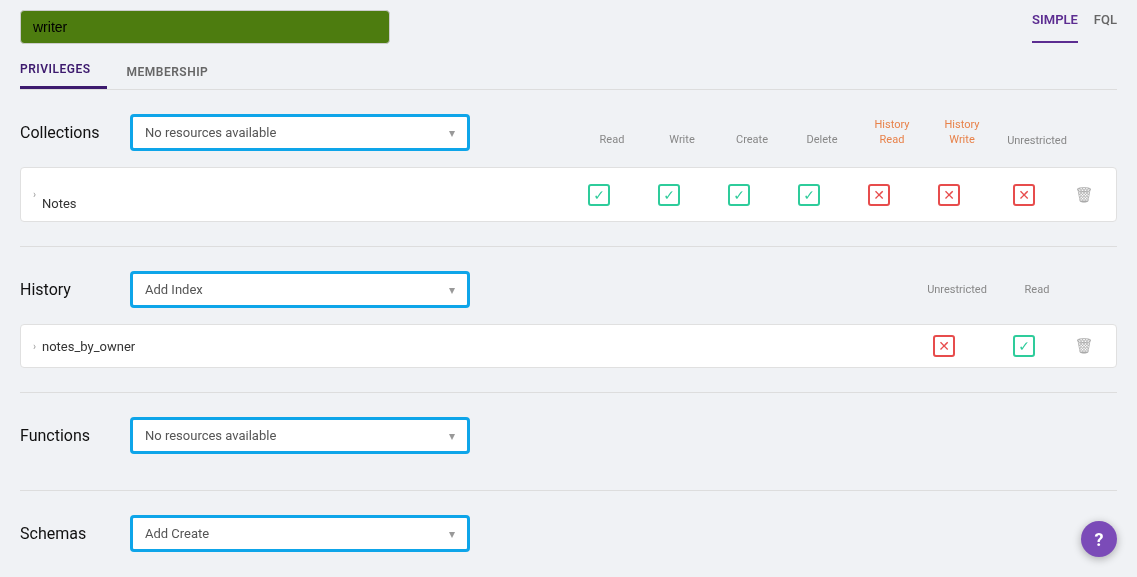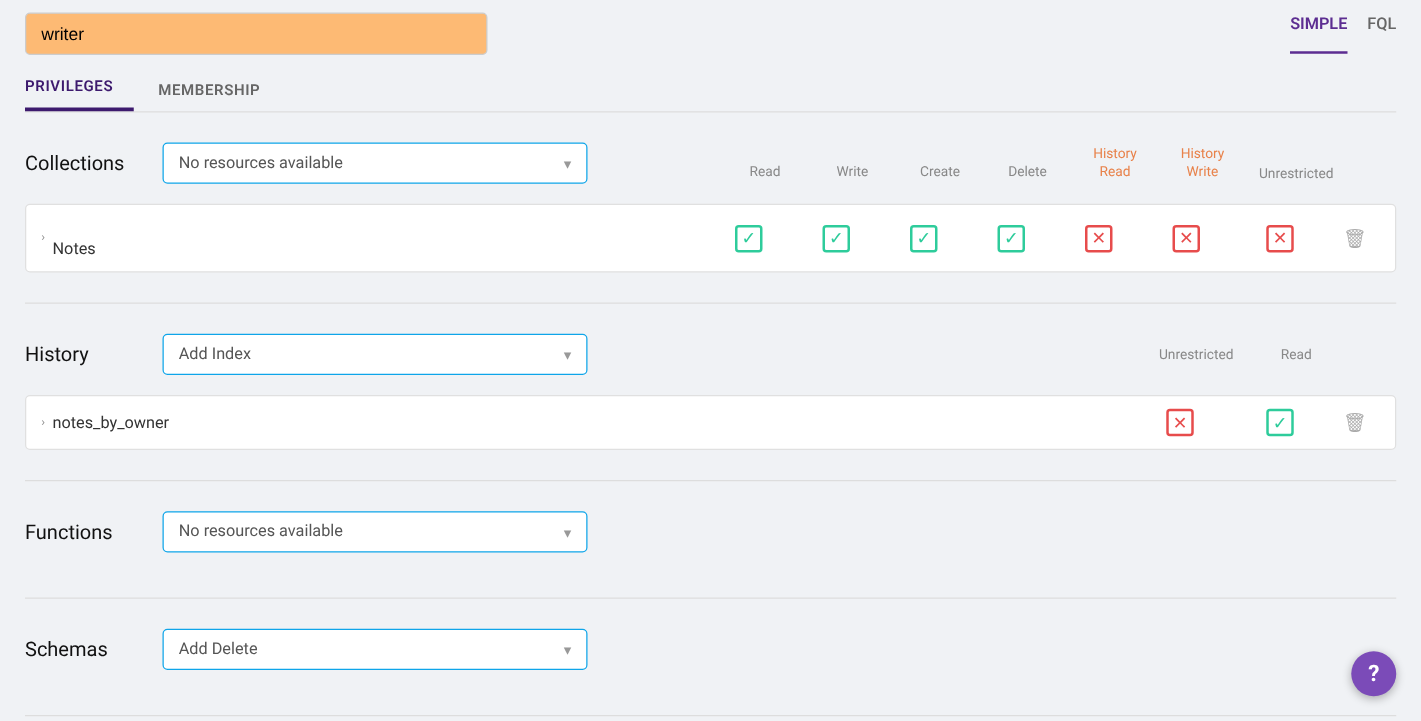--- a/index.html
+++ b/index.html
@@ -22,21 +22,21 @@
       align-items: center;
       justify-content: space-between;
       margin-bottom: 8px;
     }
     .search-input {
       width: 370px;
       padding: 8px 12px;
       border: 1px solid #ccc;
       border-radius: 4px;
       font-size: 14px;
-      background: #fdba74;
+      background: #4d7c0f;
       outline: none;
     }
     .view-toggle {
       display: flex;
       gap: 16px;
       font-size: 13px;
     }
     .view-toggle span {
       cursor: pointer;
       color: #666;
@@ -88,21 +88,21 @@
       font-weight: 400;
       color: #111;
       min-width: 90px;
     }
     .section-dropdown {
       display: flex;
       align-items: center;
       justify-content: space-between;
       width: 340px;
       padding: 8px 12px;
-      border: 1px solid #0ea5e9;
+      border: 3px solid #0ea5e9;
       border-radius: 4px;
       background: #fff;
       cursor: pointer;
       font-size: 13px;
       color: #555;
     }
     .dropdown-arrow {
       color: #999;
       font-size: 12px;
     }
@@ -364,21 +364,21 @@
         <span>No resources available</span>
         <span class="dropdown-arrow">▾</span>
       </div>
     </div>
   </div>
 
   <div class="section">
     <div class="section-header">
       <div class="section-title">Schemas</div>
       <div class="section-dropdown">
-        <span>Add Delete</span>
+        <span>Add Create</span>
         <span class="dropdown-arrow">▾</span>
       </div>
     </div>
   </div>
 
   <div class="help-btn">
     <span>?</span>
   </div>
 
 </div>

